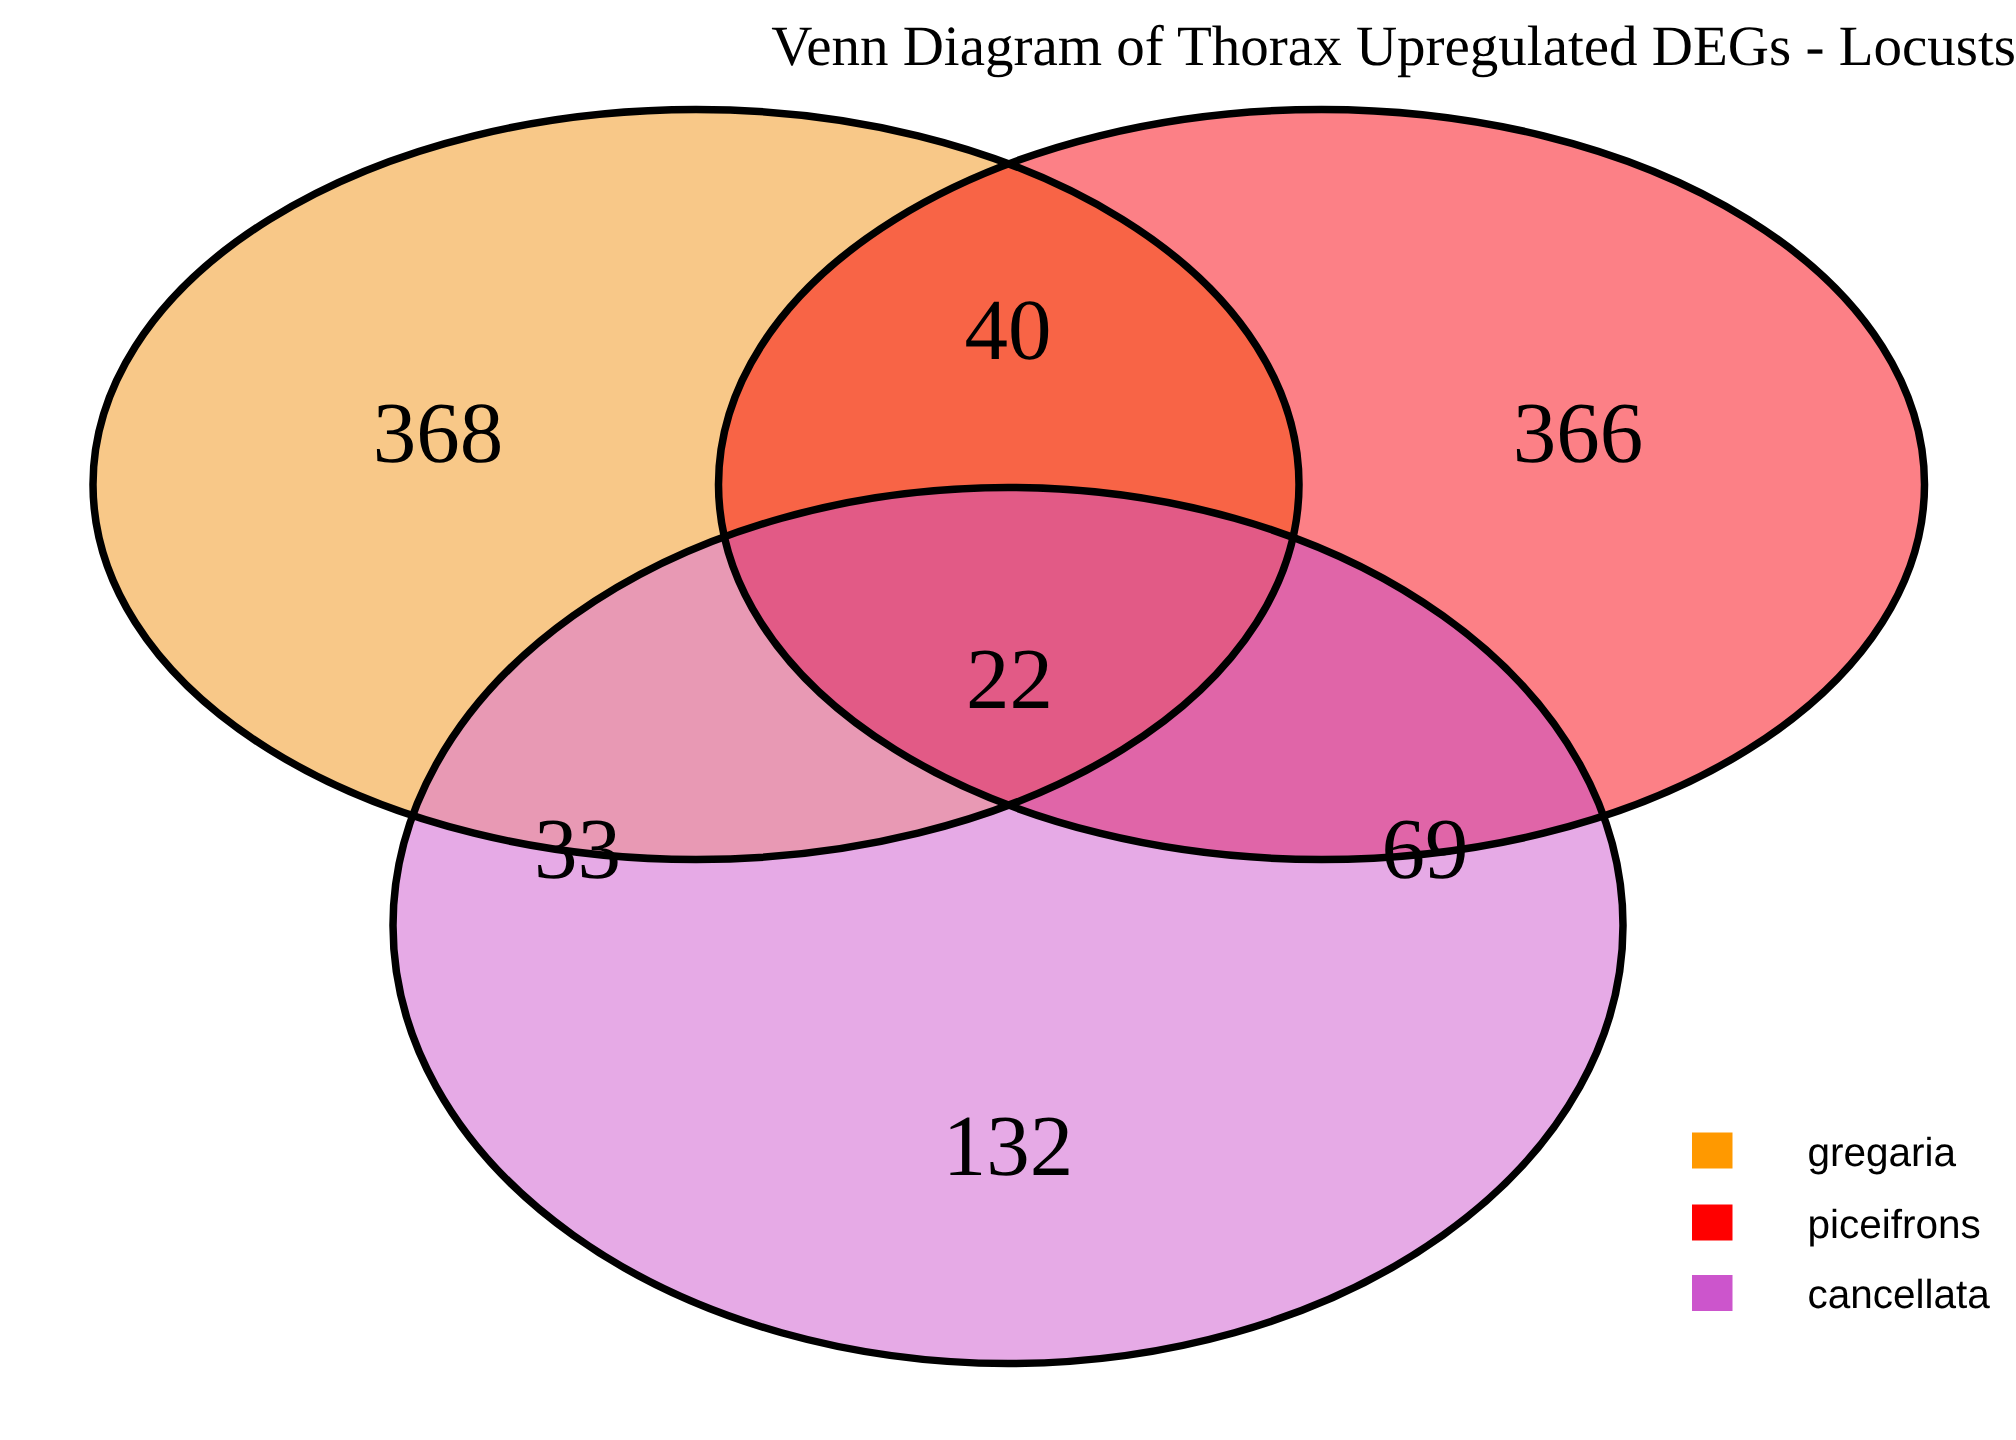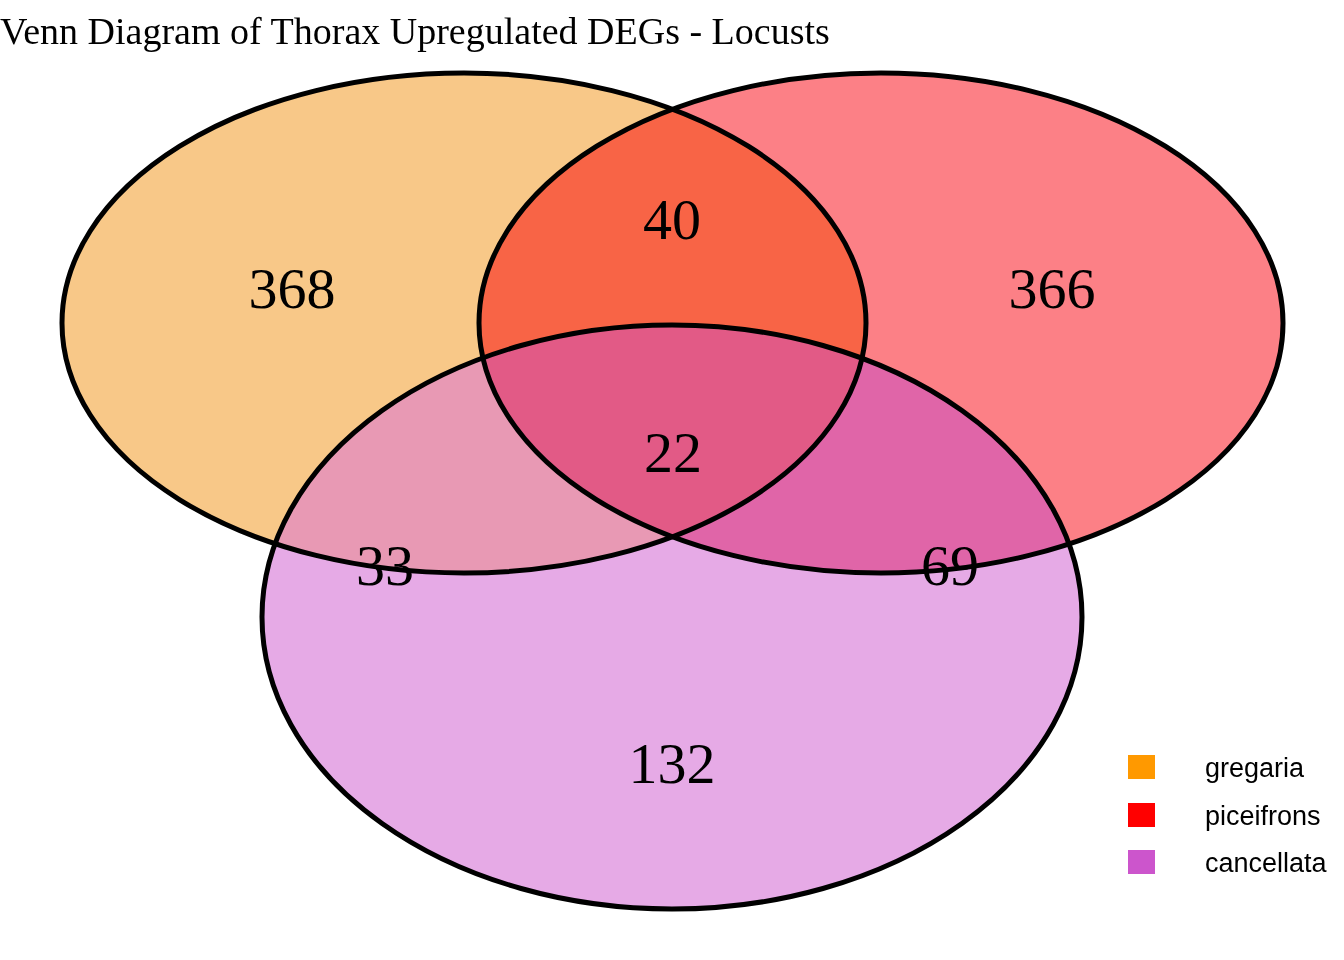--- a/index.html
+++ b/index.html
@@ -19,21 +19,21 @@
     height: 960px;
     background: #ffffff;
   }
   #venn-title {
     position: absolute;
     top: 0;
     left: 0;
     width: 1344px;
     height: 62px;
     line-height: 62px;
-    text-align: left;
+    text-align: right;
     font-family: "Liberation Serif", serif;
     font-size: 38px;
     color: #000000;
     white-space: nowrap;
   }
   #venn-svg {
     position: absolute;
     top: 0;
     left: 0;
   }

